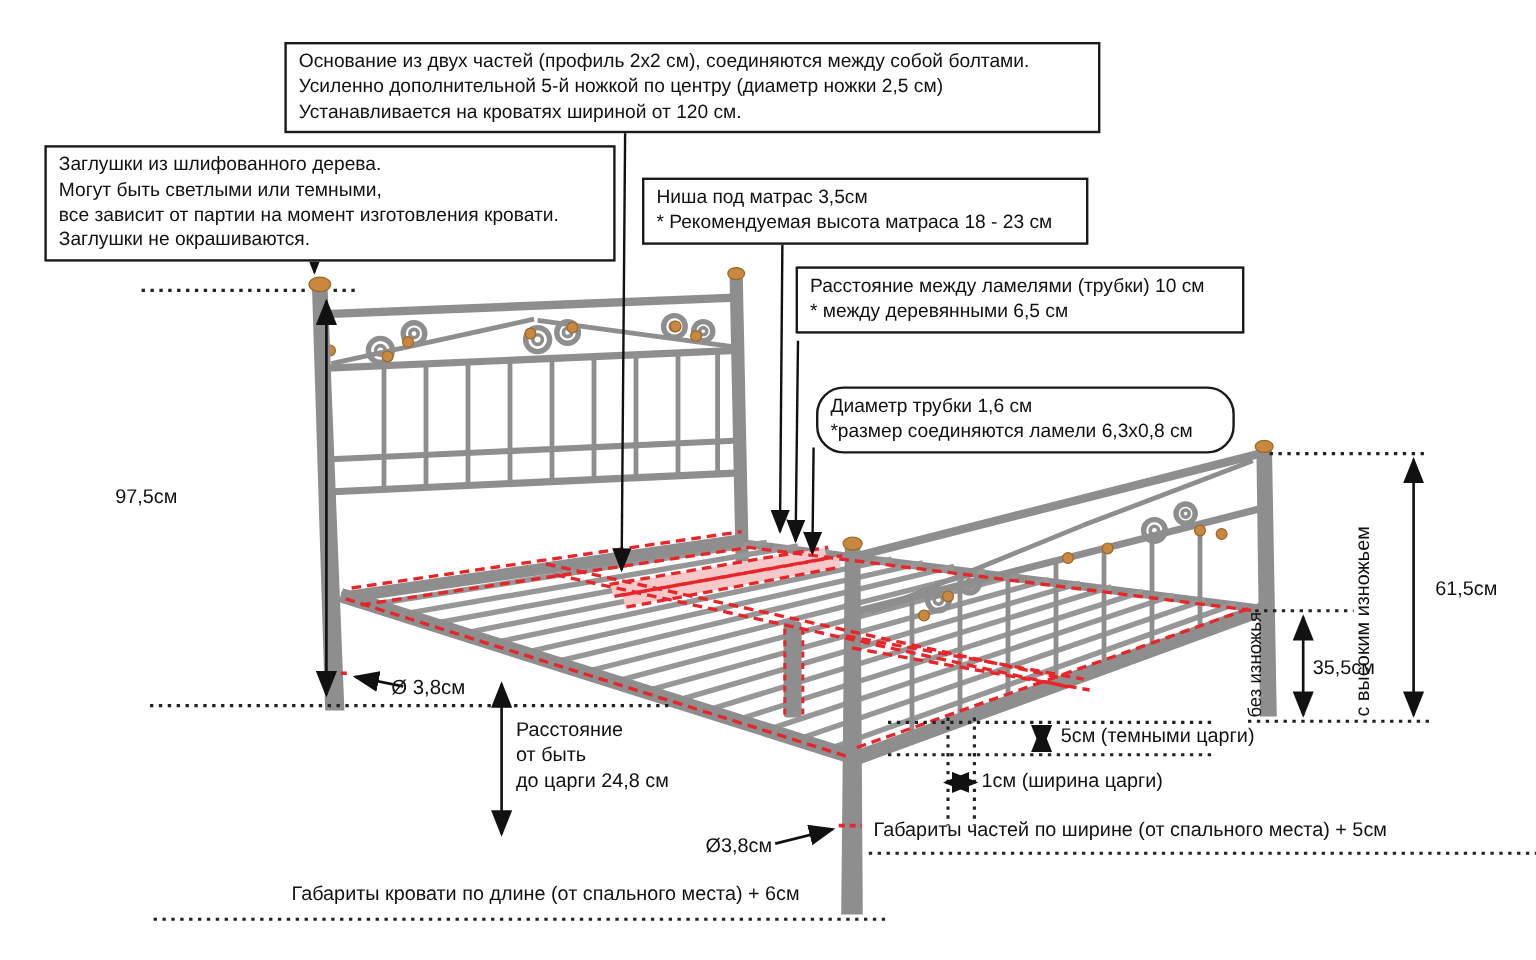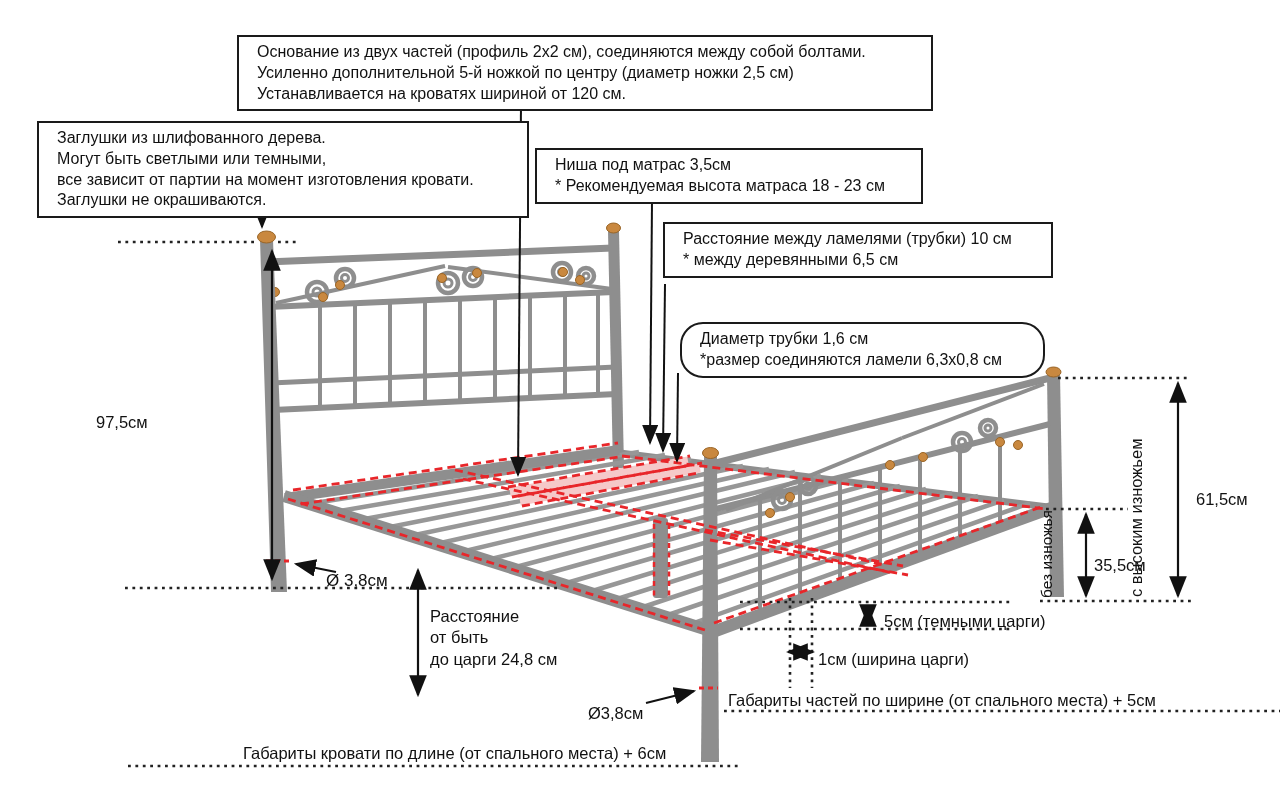--- a/index.html
+++ b/index.html
@@ -1,21 +1,21 @@
 <!DOCTYPE html>
 <html><head>
 <meta charset="utf-8">
 <style>
   html,body{margin:0;padding:0;background:#ffffff;}
   .stage{position:relative;width:1280px;height:800px;background:#fff;overflow:hidden;
          font-family:"Liberation Sans", sans-serif;color:#111;}
   .stage svg{position:absolute;left:0;top:0;}
-  .box{position:absolute;background:#fff;border:2px solid #1a1a1a;padding:5px 18px;
+  .box{position:absolute;background:#fff;border:2px solid #1a1a1a;padding:5px 10px;
        font-size:16px;line-height:1.3;white-space:nowrap;z-index:5;}
-  .lbl{position:absolute;font-size:16.5px;line-height:1.3;white-space:nowrap;z-index:4;margin-top:8px;}
+  .lbl{position:absolute;font-size:16.5px;line-height:1.3;white-space:nowrap;z-index:4;}
   .vlbl{position:absolute;font-size:16.5px;white-space:nowrap;z-index:4;
         transform-origin:left bottom;transform:rotate(-90deg);}
 </style>
 </head>
 <body>
 
 <div class="stage">
 
 <svg width="1280" height="800" viewBox="0 0 1280 800">
   <defs>

